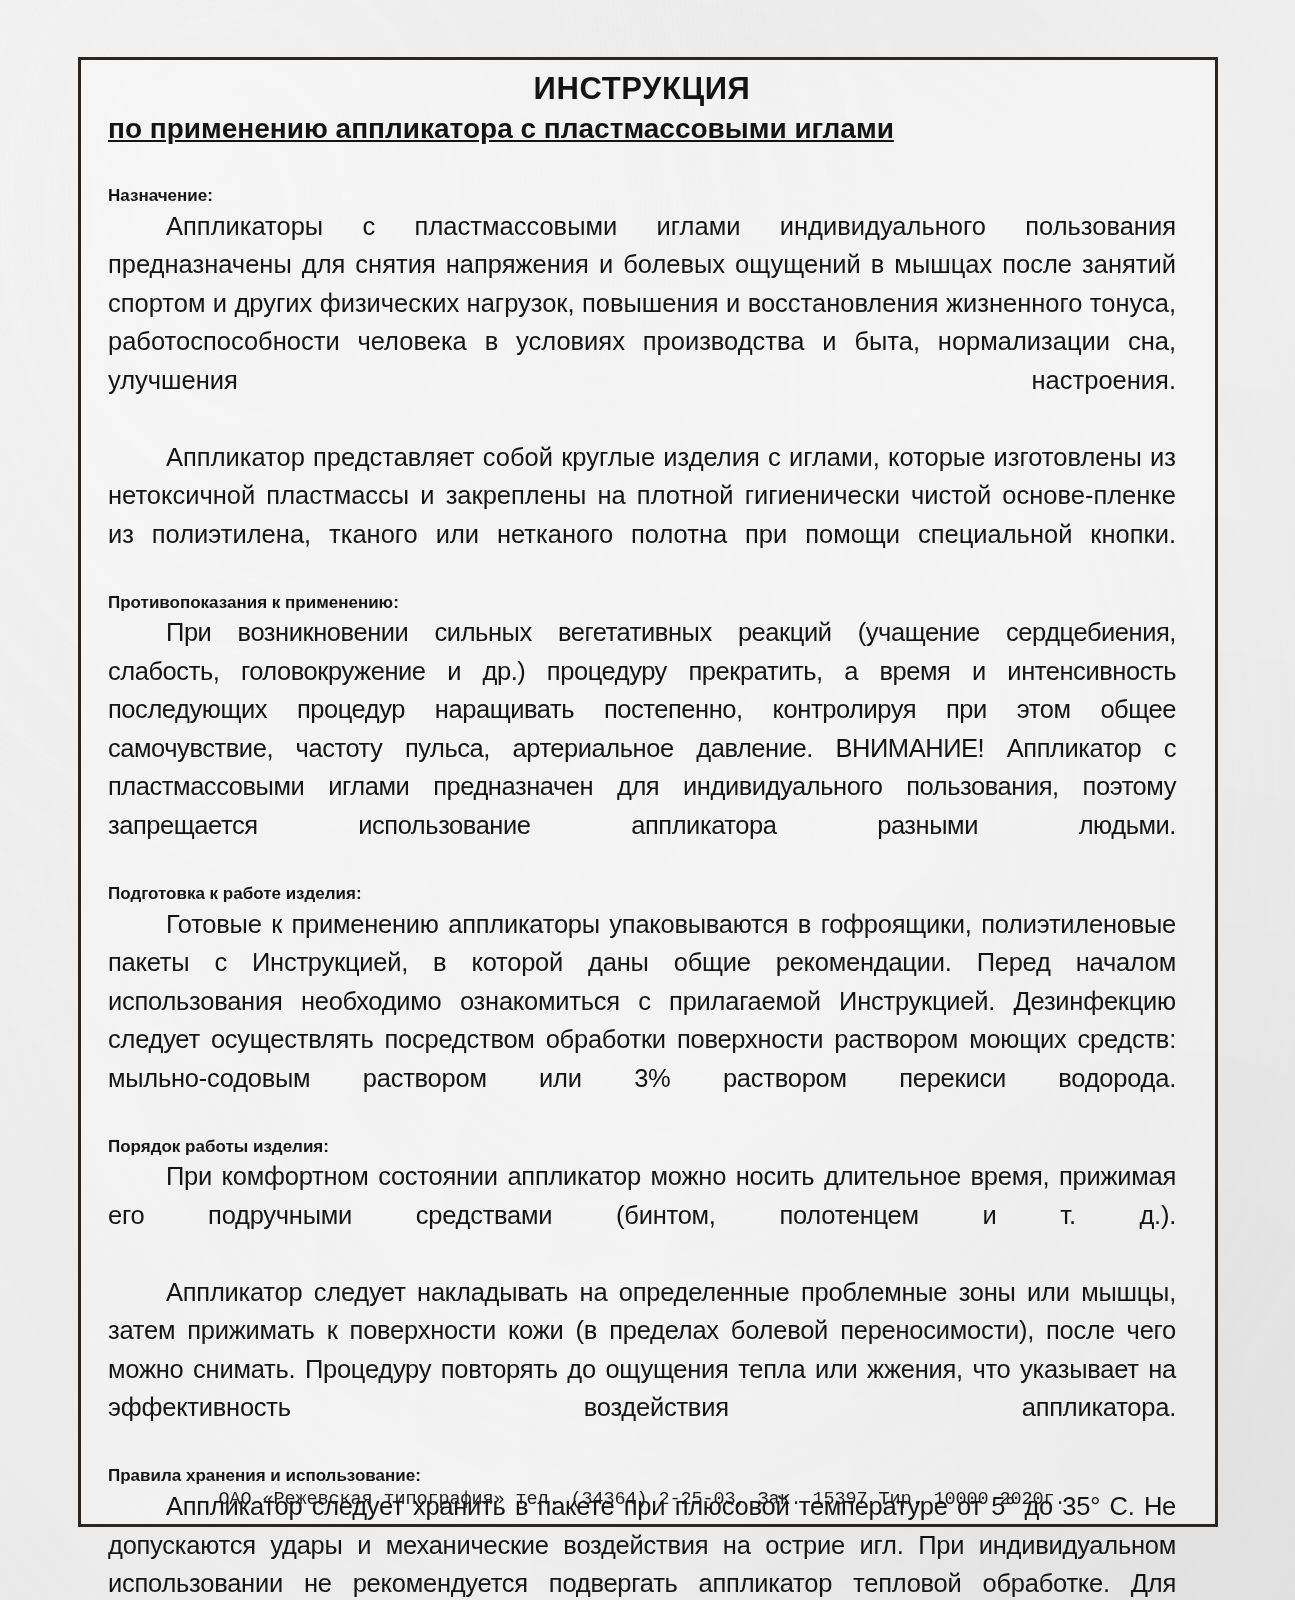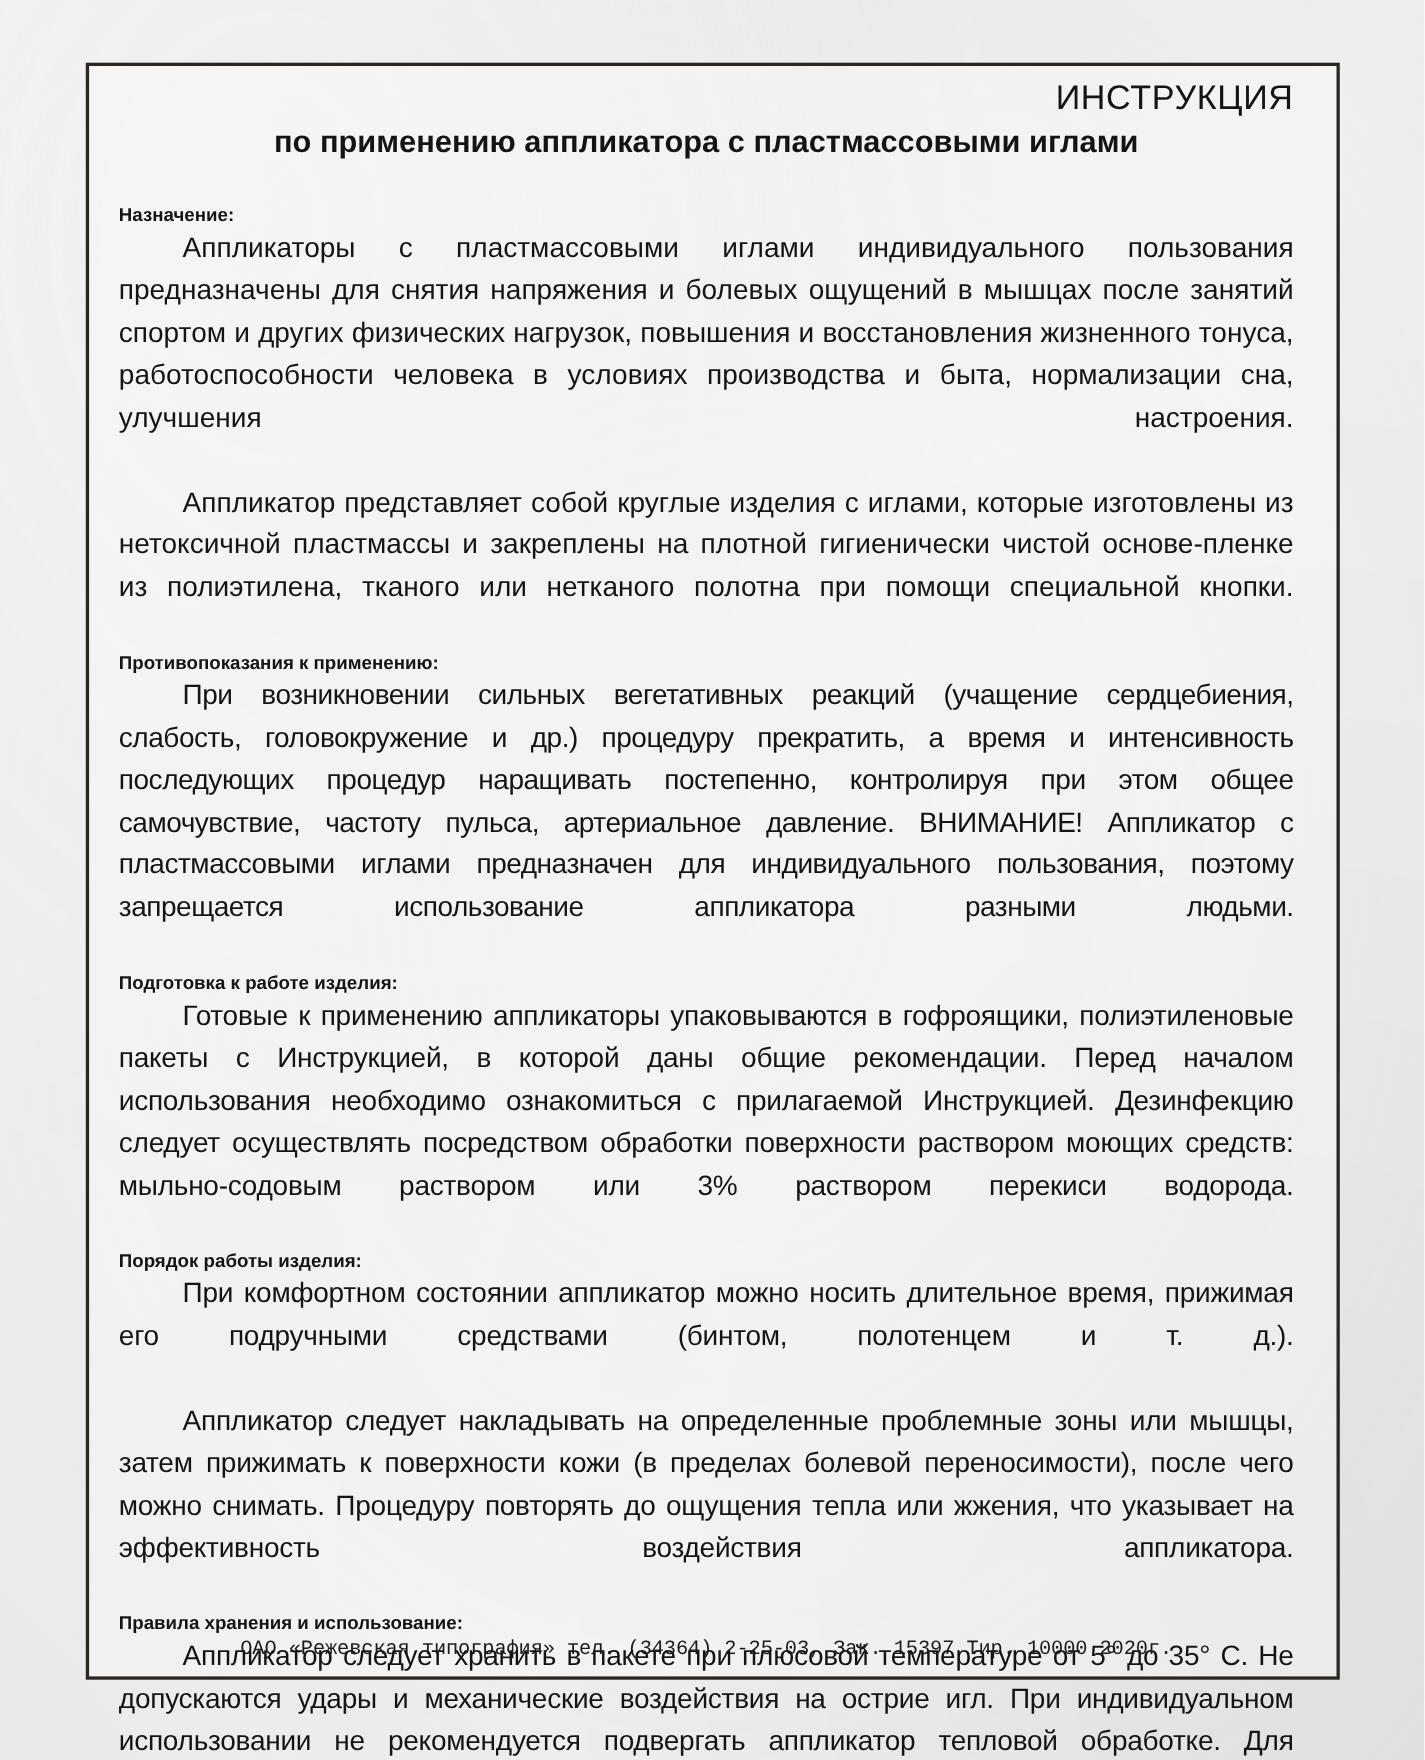--- a/index.html
+++ b/index.html
@@ -49,34 +49,35 @@
 
   .content {
     position: absolute;
     left: 108px;
     top: 72px;
     width: 1068px;
     box-sizing: border-box;
   }
 
   .doc-title {
-    text-align: right;
-    font-weight: normal;
+    text-align: center;
+    font-weight: bold;
     font-size: 31px;
     letter-spacing: 0.6px;
     line-height: 1.12;
     margin: 0 0 6px 0;
   }
 
   .doc-subtitle {
-    text-align: center;
+    text-align: left;
     font-weight: bold;
     font-size: 28px;
     line-height: 1.15;
     margin: 0 0 40px 0;
+    text-decoration: underline;
   }
 
   .section-heading {
     font-weight: bold;
     font-size: 17px;
     line-height: 1.28;
     margin: 0;
     padding: 0;
     text-align: left;
   }

